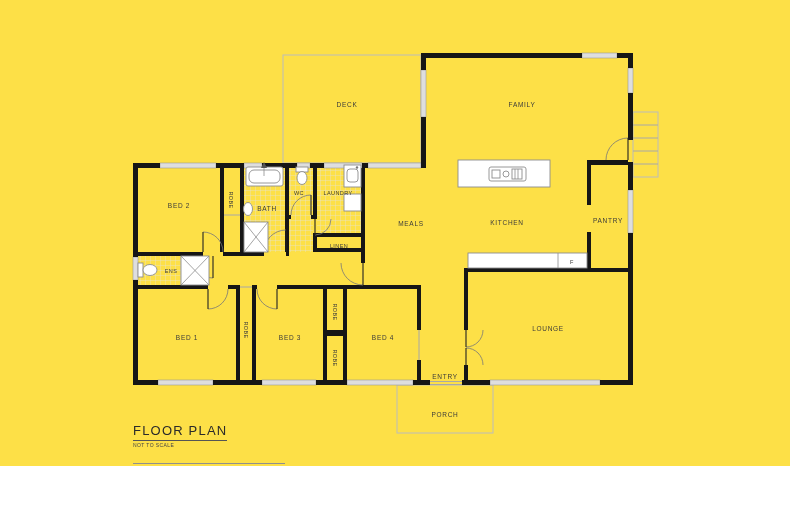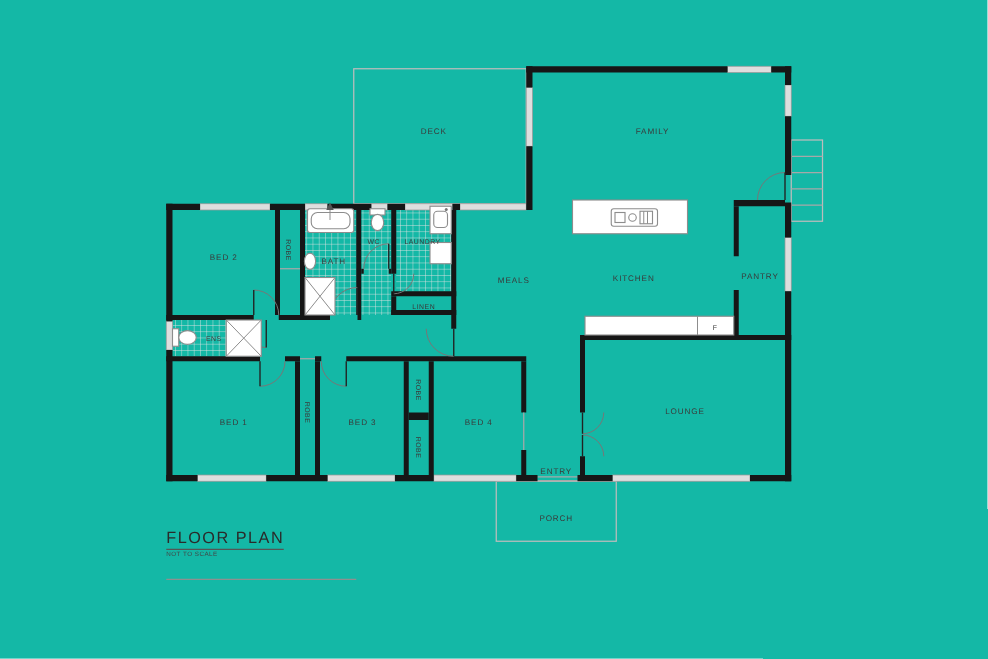--- a/index.html
+++ b/index.html
@@ -1,16 +1,16 @@
 <!DOCTYPE html>
 <html><head>
 <meta charset="utf-8">
 <style>
   html,body{margin:0;padding:0;background:#ffffff;}
-  .stage{position:relative;width:790px;height:527px;background:#14b8a6;overflow:hidden;
+  .stage{position:relative;width:790px;height:466px;background:#fde047;overflow:hidden;
          font-family:"Liberation Sans", sans-serif;}
   svg{position:absolute;left:0;top:0;}
   .wall{fill:#161616;}
   .win{fill:#dedede;stroke:#9a9a9a;stroke-width:0.6;}
   .arc{fill:none;stroke:#777;stroke-width:0.8;}
   .leaf{stroke:#222;stroke-width:1.1;}
   .outline{fill:none;stroke:#bcbcbc;stroke-width:1;}
   .fix{fill:#fff;stroke:#8d8d8d;stroke-width:0.9;}
   .fixl{stroke:#8d8d8d;stroke-width:0.8;}
   .slim{stroke:#a8a8a8;stroke-width:1;}

